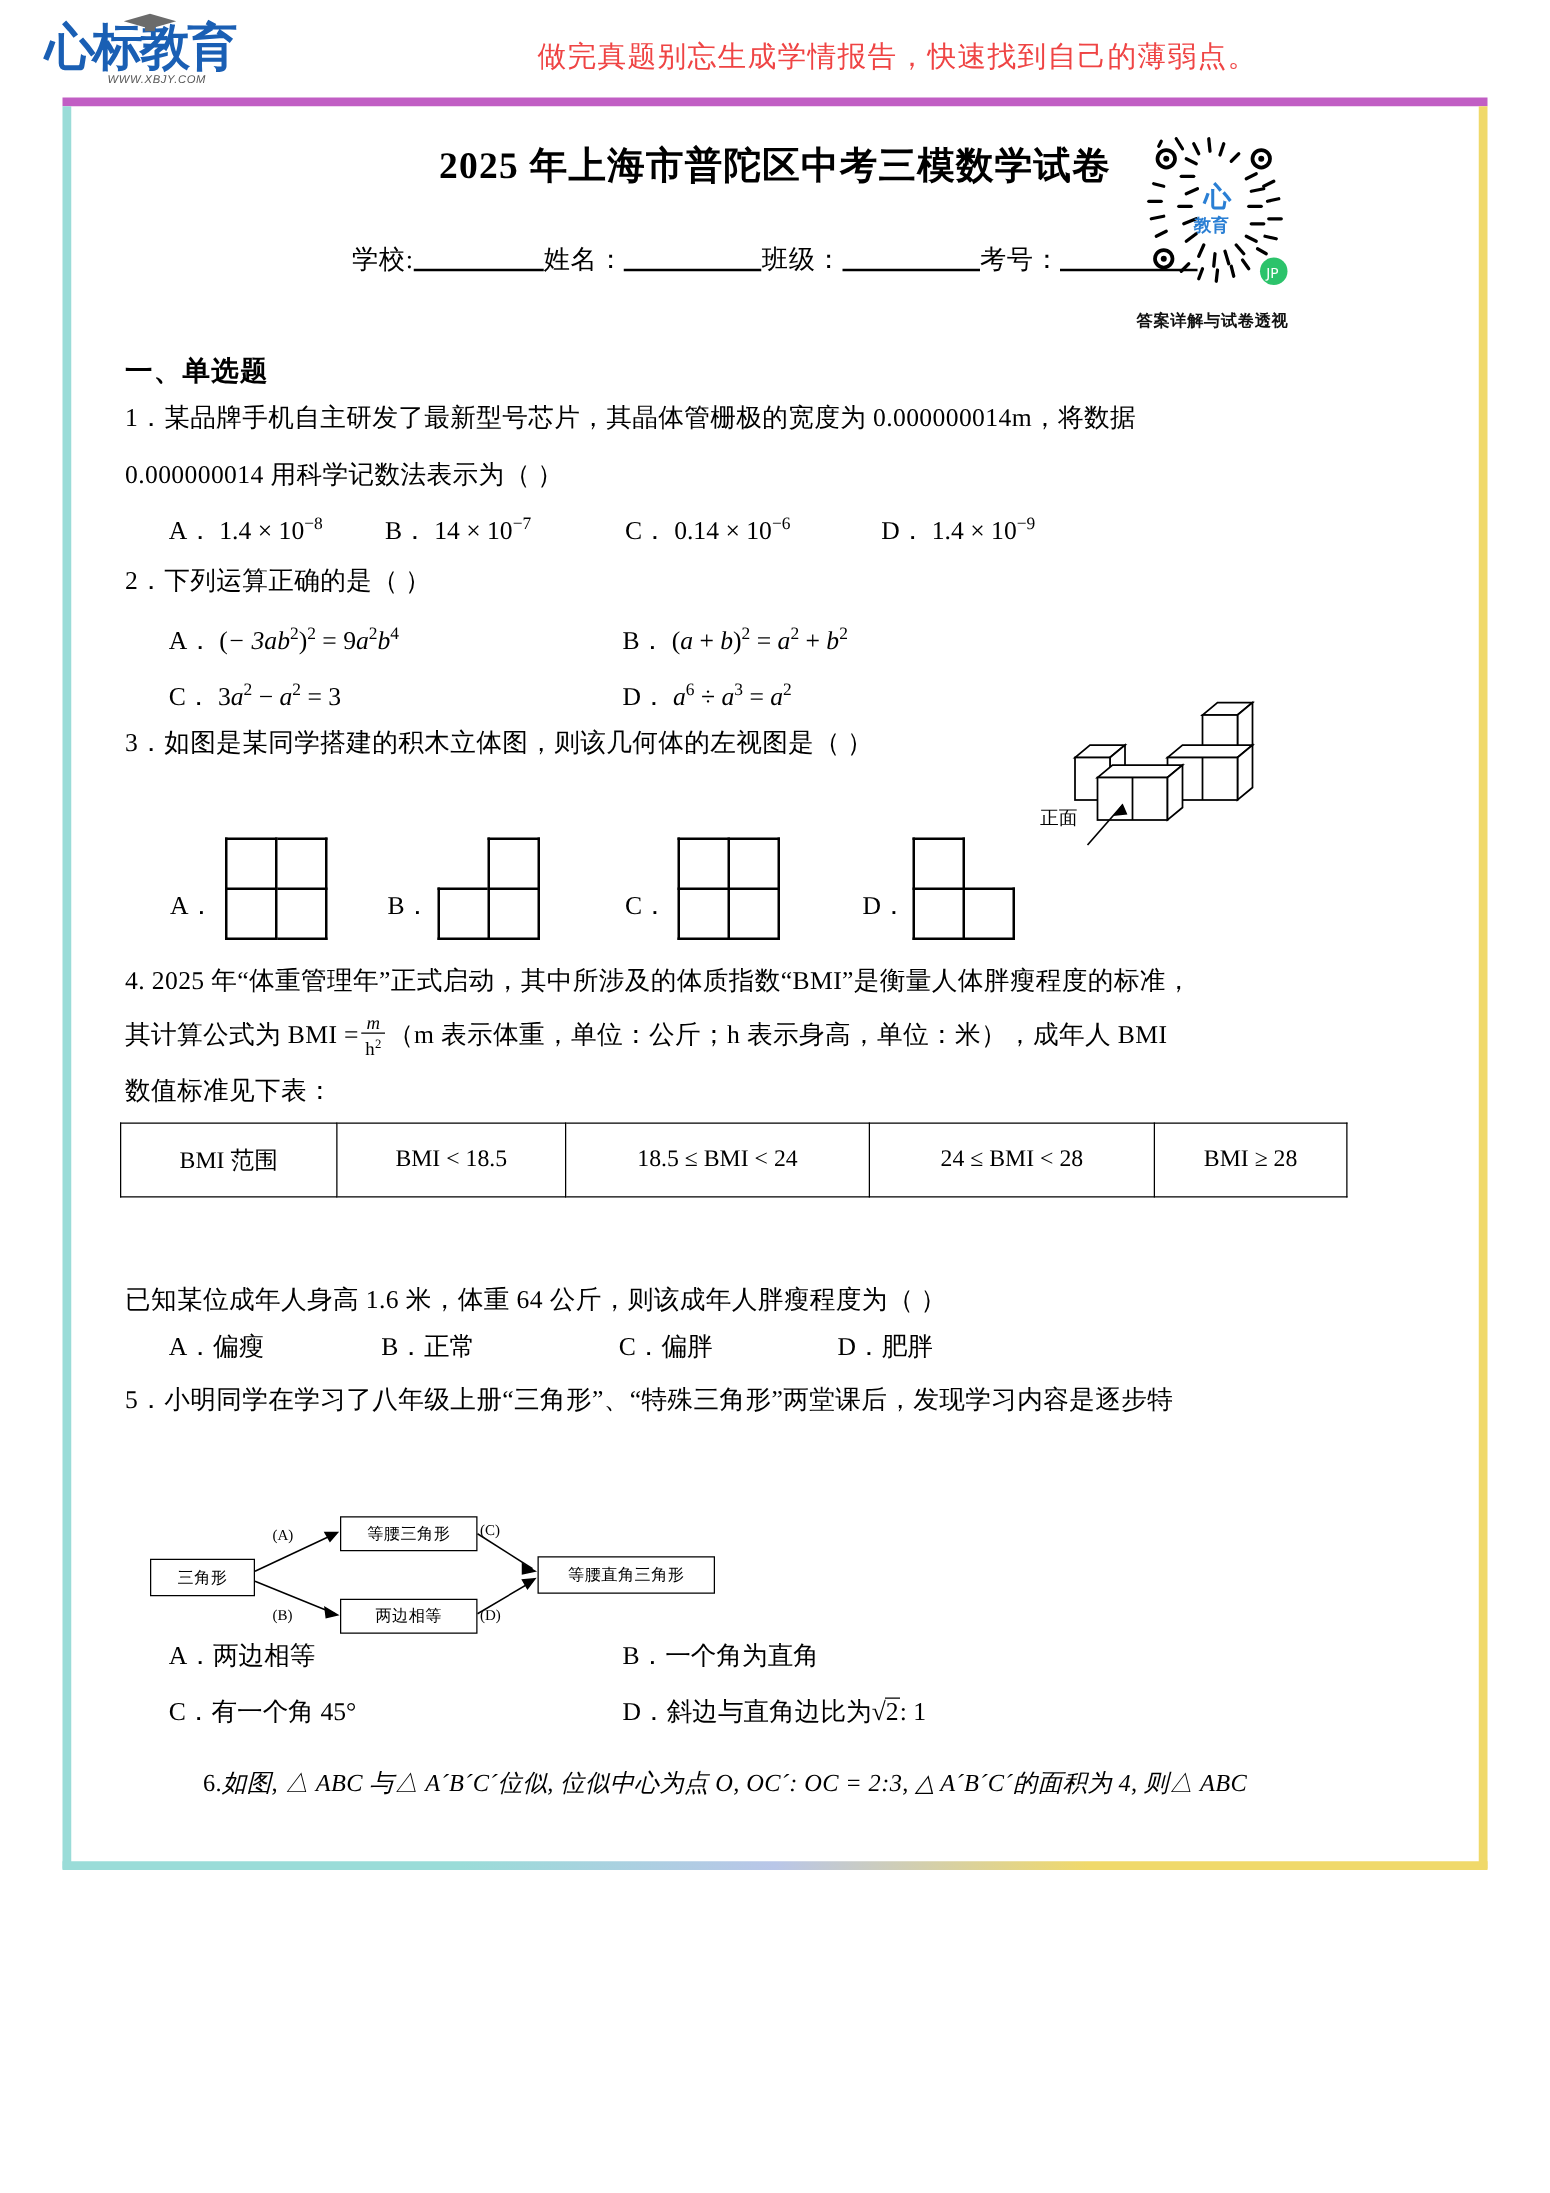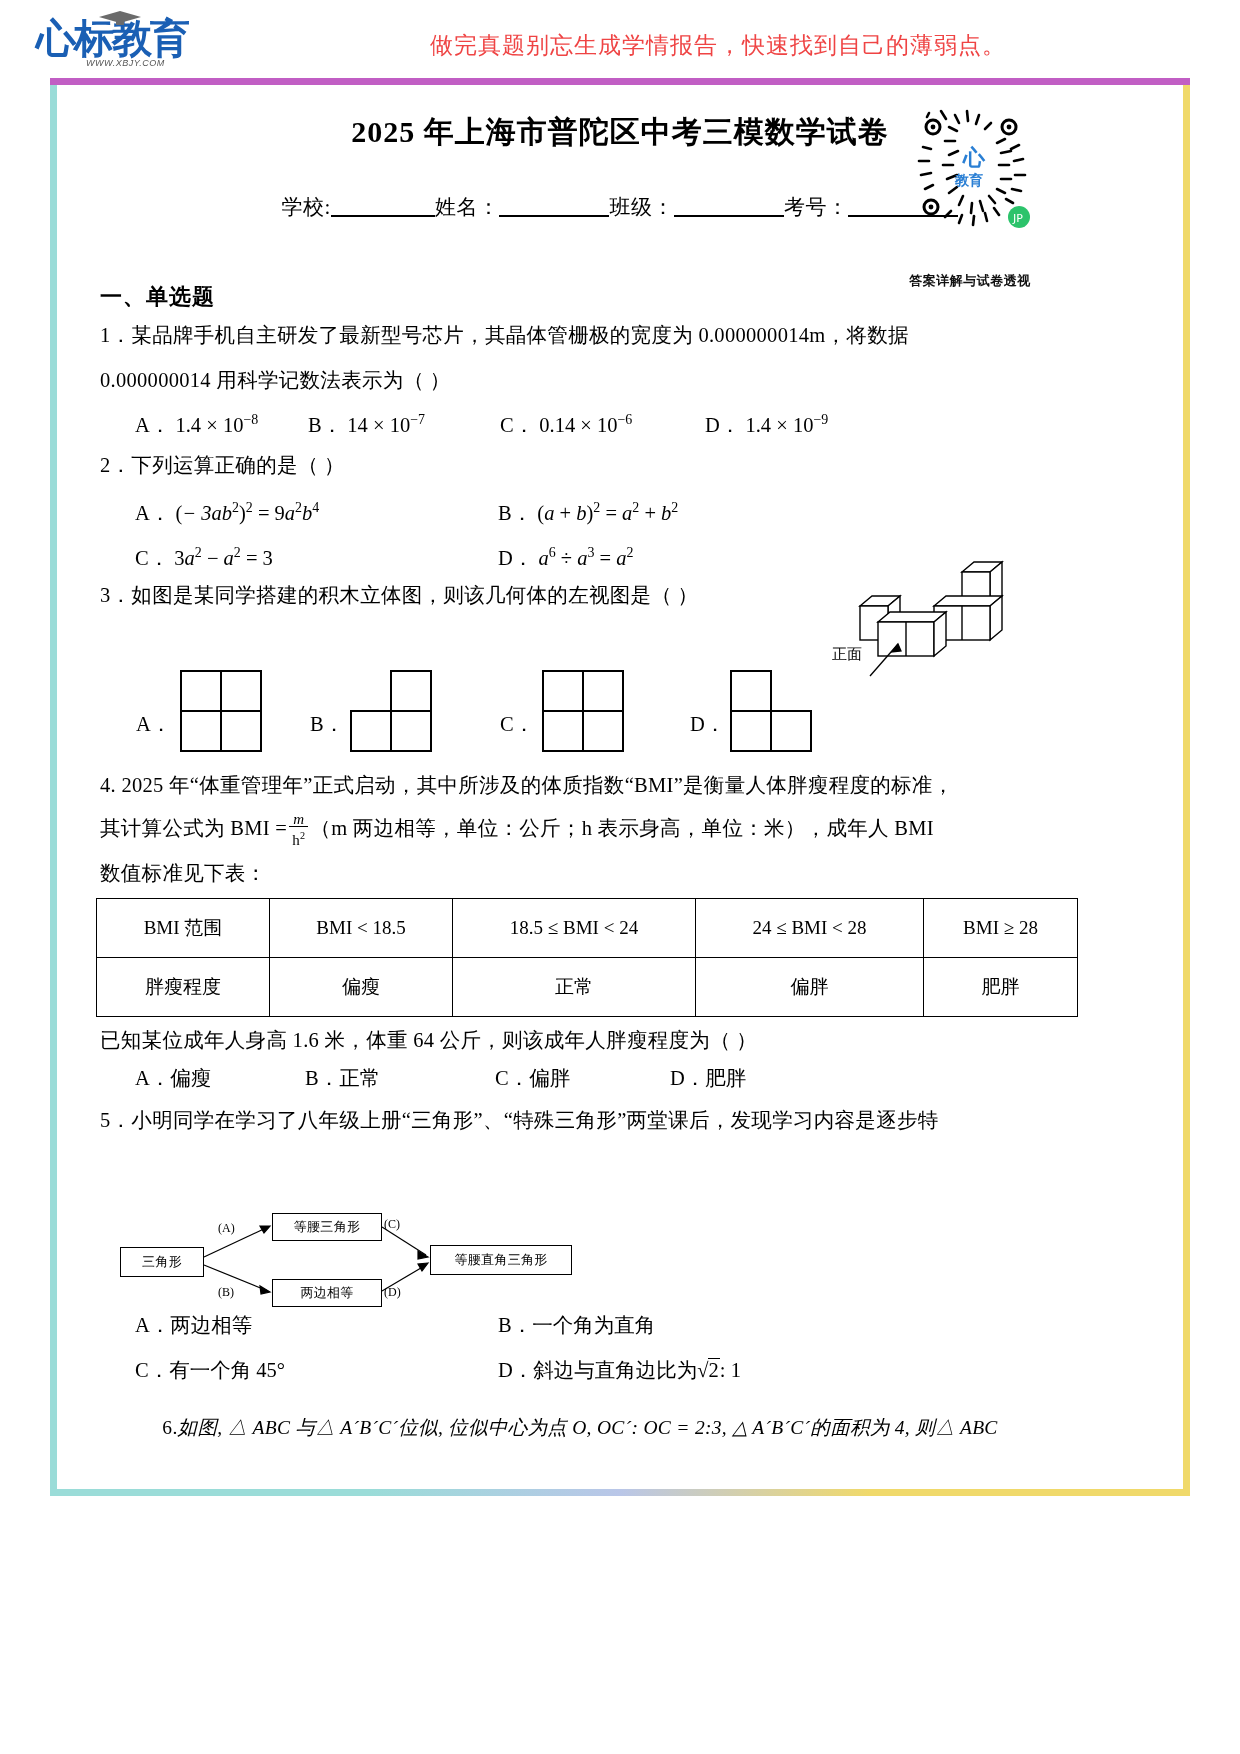--- a/index.html
+++ b/index.html
@@ -60,21 +60,21 @@
   .b1{width:104px;}
   .b2{width:110px;}
   .b3{width:110px;}
   .b4{width:110px;}
 
   
   .qr-wrap{position:absolute;left:905px;top:103px;width:130px;height:130px;}
   .qr-canvas{width:130px;height:130px;}
   .qr-caption{
     position:absolute;left:885px;top:248px;width:170px;text-align:center;
-    font-size:13px;font-weight:bold;letter-spacing:.5px;color:#111;margin-top:24px;
+    font-size:13px;font-weight:bold;letter-spacing:.5px;color:#111;
   }
 
   
   .sec-head{
     position:absolute;left:100px;font-size:22px;font-weight:bold;letter-spacing:1px;
   }
   .q{
     position:absolute;left:100px;width:960px;font-size:20.5px;line-height:45px;
     letter-spacing:.3px;
   }
@@ -346,39 +346,32 @@
             <td></td>
           </tr>
     </tbody>
       </table>
   </div>
 
   <div class="q" style="top:763px;">
     <span>4.</span> <span>2025 年“体重管理年”正式启动，其中所涉及的体质指数“BMI”是衡量人体胖瘦程度的标准，</span>
   </div>
   <div class="q" style="top:806px;">
-    <span>其计算公式为 BMI =</span><span class="frac"><span class="num">m</span><span class="den"><span>h</span><sup>2</sup></span></span><span>（m 两边相等，单位：公斤；h 表示身高，单位：米），成年人 BMI</span>
+    <span>其计算公式为 BMI =</span><span class="frac"><span class="num">m</span><span class="den"><span>h</span><sup>2</sup></span></span><span>（m 表示体重，单位：公斤；h 表示身高，单位：米），成年人 BMI</span>
   </div>
   <div class="q" style="top:851px;">数值标准见下表：</div>
 
   <table class="bmi-table">
     <tbody>
         <tr>
       <td style="width:160px;">BMI 范围</td>
       <td style="width:170px;">BMI &lt; 18.5</td>
       <td style="width:230px;">18.5 ≤ BMI &lt; 24</td>
       <td style="width:215px;">24 ≤ BMI &lt; 28</td>
       <td>BMI ≥ 28</td>
-    </tr>
-    <tr>
-      <td>胖瘦程度</td>
-      <td>偏瘦</td>
-      <td>正常</td>
-      <td>偏胖</td>
-      <td>肥胖</td>
     </tr>
   </tbody>
     </table>
 
   <div class="q" style="top:1018px;">已知某位成年人身高 1.6 米，体重 64 公斤，则该成年人胖瘦程度为（            ）</div>
 
   <div class="opt-row" style="top:1058px;">
     <span style="position:absolute;left:35px;"><span>A．</span><span>偏瘦</span></span>
     <span style="position:absolute;left:205px;"><span>B．</span><span>正常</span></span>
     <span style="position:absolute;left:395px;"><span>C．</span><span>偏胖</span></span>

